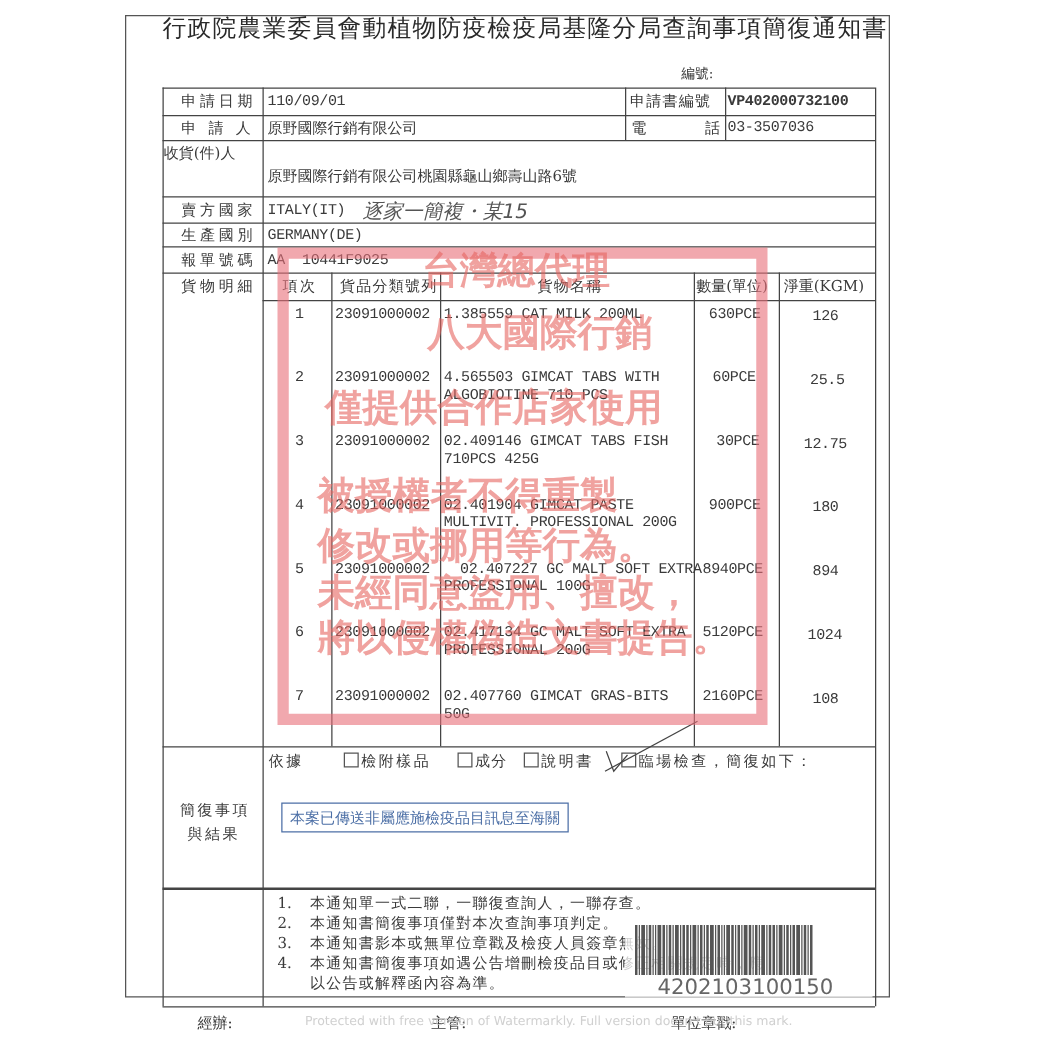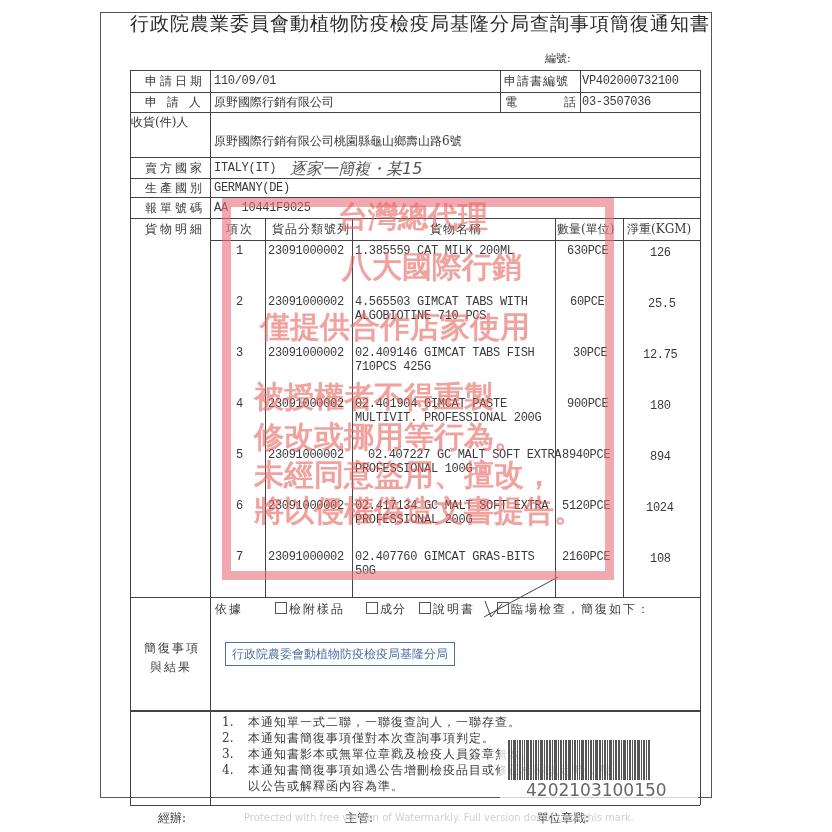--- a/index.html
+++ b/index.html
@@ -50,21 +50,21 @@
 <div class="line-v" style="left:580px; top:70px; height:42px;"></div>
 
 <div class="line-v" style="left:265px; top:218px; height:379px;"></div>
 <div class="line-v" style="left:352px; top:218px; height:379px;"></div>
 <div class="line-v" style="left:555px; top:218px; height:379px;"></div>
 <div class="line-v" style="left:623px; top:218px; height:379px;"></div>
 
 <div class="txt label" style="left:145px; top:74px;">申請日期</div>
 <div class="txt mono" style="left:214px; top:74px;">110/09/01</div>
 <div class="txt" style="left:504px; top:74px; letter-spacing:1px;">申請書編號</div>
-<div class="txt mono" style="left:582px; top:74px;">VP402000732100</div>
+<div class="txt mono" style="left:582px; top:74px;font-weight:bold;">VP402000732100</div>
 
 <div class="txt label" style="left:145px; top:95px;">申 請 人</div>
 <div class="txt" style="left:214px; top:95px;">原野國際行銷有限公司</div>
 <div class="txt" style="left:505px; top:95px;">電</div>
 <div class="txt" style="left:564px; top:95px;">話</div>
 <div class="txt mono" style="left:582px; top:95px;">03-3507036</div>
 
 <div class="txt" style="left:131px; top:115px;">收貨(件)人</div>
 <div class="txt" style="left:214px; top:134px;">原野國際行銷有限公司桃園縣龜山鄉壽山路6號</div>
 
@@ -161,21 +161,21 @@
   <span class="chk"></span><span style="letter-spacing:2px;">說明書</span>
 </div>
 <div class="txt" style="left:497px; top:602px;">
   <span class="chk"></span><span style="letter-spacing:2px;">臨場檢查，簡復如下：</span>
 </div>
 <svg class="abs" style="left:484px; top:598px;" width="20" height="22">
   <path d="M1 3 L7 19 L18 6" fill="none" stroke="#444" stroke-width="1"></path>
 </svg>
 
 <div class="stamp" style="left:225px; top:642px;">
-  <div>行政院農委會動植物防疫檢疫局基隆分局</div>
+  <div>本案已傳送非屬應施檢疫品目訊息至海關</div>
 </div>
 
 <div>
   <div class="txt" style="left:222px; top:715px;">1.</div>
   <div class="txt" style="left:248px; top:715px; letter-spacing:1px;">本通知單一式二聯，一聯復查詢人，一聯存查。</div>
   <div class="txt" style="left:222px; top:731px;">2.</div>
   <div class="txt" style="left:248px; top:731px; letter-spacing:1px;">本通知書簡復事項僅對本次查詢事項判定。</div>
   <div class="txt" style="left:222px; top:747px;">3.</div>
   <div class="txt" style="left:248px; top:747px; letter-spacing:1px;">本通知書影本或無單位章戳及檢疫人員簽章無效。</div>
   <div class="txt" style="left:222px; top:763px;">4.</div>

